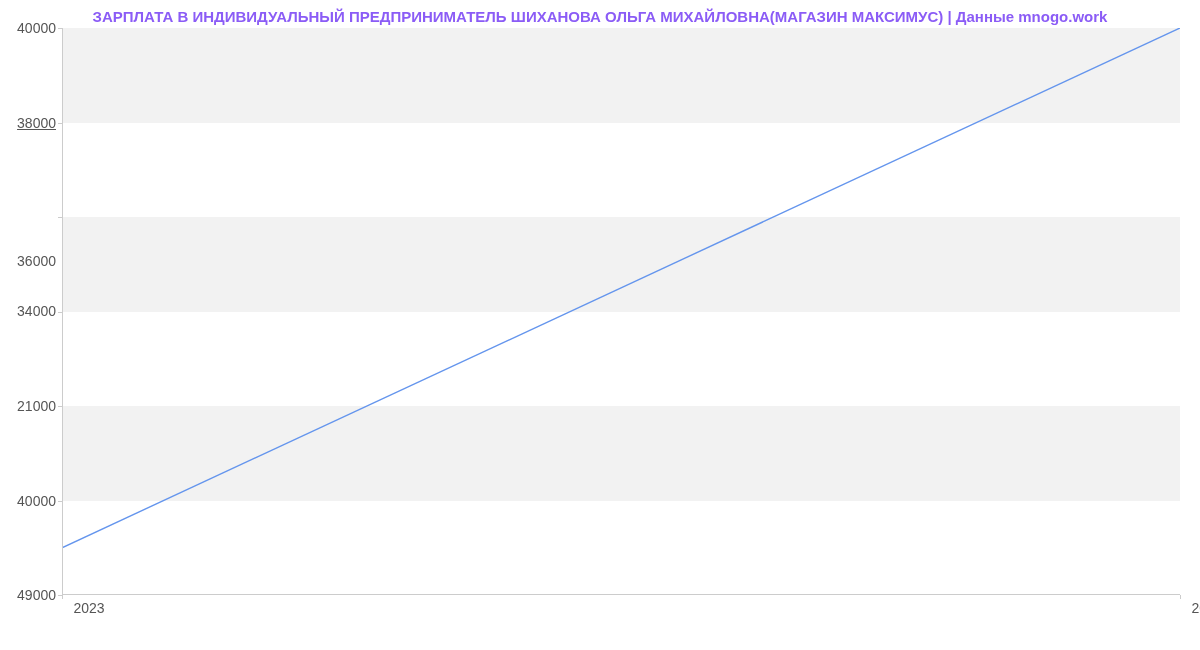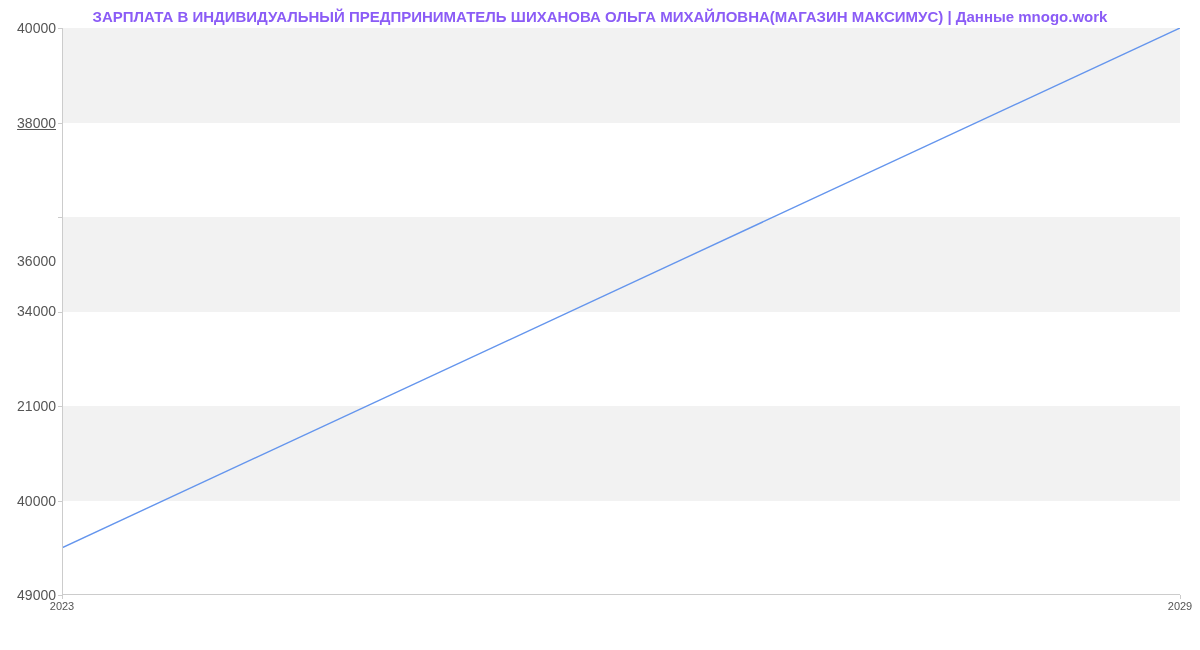--- a/index.html
+++ b/index.html
@@ -54,23 +54,24 @@
       right: 1144px;
       width: 50px;
       text-align: right;
       font-size: 14px;
       color: #555;
       transform: translateY(-50%);
     }
     .x-tick-label {
       position: absolute;
       top: 600px;
-      font-size: 11px;
+      font-size: 14px;
       color: #555;
       transform: translateX(-50%);
+      margin-left: 27px;
     }
     .y-tick-mark {
       position: absolute;
       left: 58px;
       width: 4px;
       height: 1px;
       background: #ccc;
     }
     .x-tick-mark {
       position: absolute;

